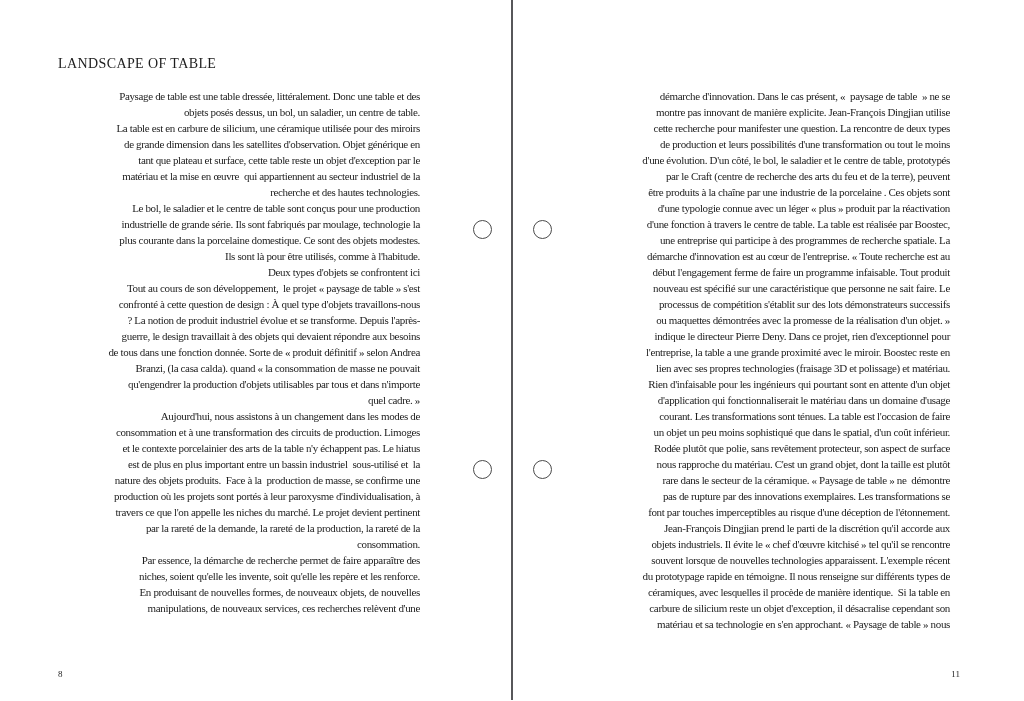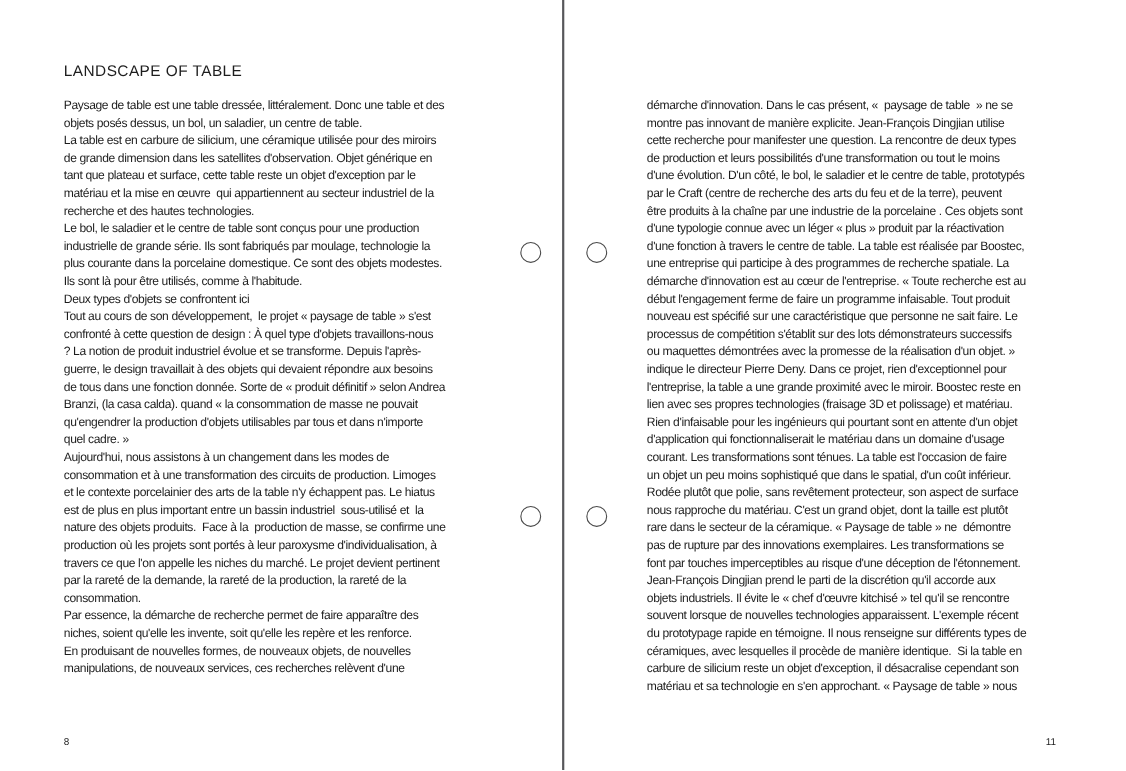--- a/index.html
+++ b/index.html
@@ -1,21 +1,21 @@
 <!DOCTYPE html>
 <html style="--ink: #1d1d1d; --divider: #57575a; --hole: #4a4a4a; --paper: #ffffff;"><head>
 <meta charset="utf-8">
 <style>
   :root {
     --ink: #1d1d1d;
     --divider: #57575a;
     --hole: #4a4a4a;
     --paper: #ffffff;
   }
-  * { margin: 0; padding: 0; box-sizing: border-box; }
+  * { margin: 0; padding: 0; box-sizing: border-box; font-family: Liberation Serif, serif; }
   html, body { background: #ffffff; }
   body { font-family: "Liberation Sans", "DejaVu Sans", sans-serif; }
   .spread {
     position: relative;
     width: 1024px;
     height: 701px;
     background: var(--paper);
     overflow: hidden;
   }
   .page-title {
@@ -32,21 +32,21 @@
     position: absolute;
     top: 88px;
     width: 362px;
     font-size: 11px;
     line-height: 16px;
     letter-spacing: -0.35px;
     color: var(--ink);
   }
   .textcol.left  { left: 58px; }
   .textcol.right { left: 588px; }
-  .para { white-space: pre; }
+  .para { white-space: pre; text-align: right; }
   .para + .para { }
   .divider {
     position: absolute;
     left: 511px;
     top: 0;
     width: 2px;
     height: 700px;
     background: var(--divider);
   }
   .hole {

